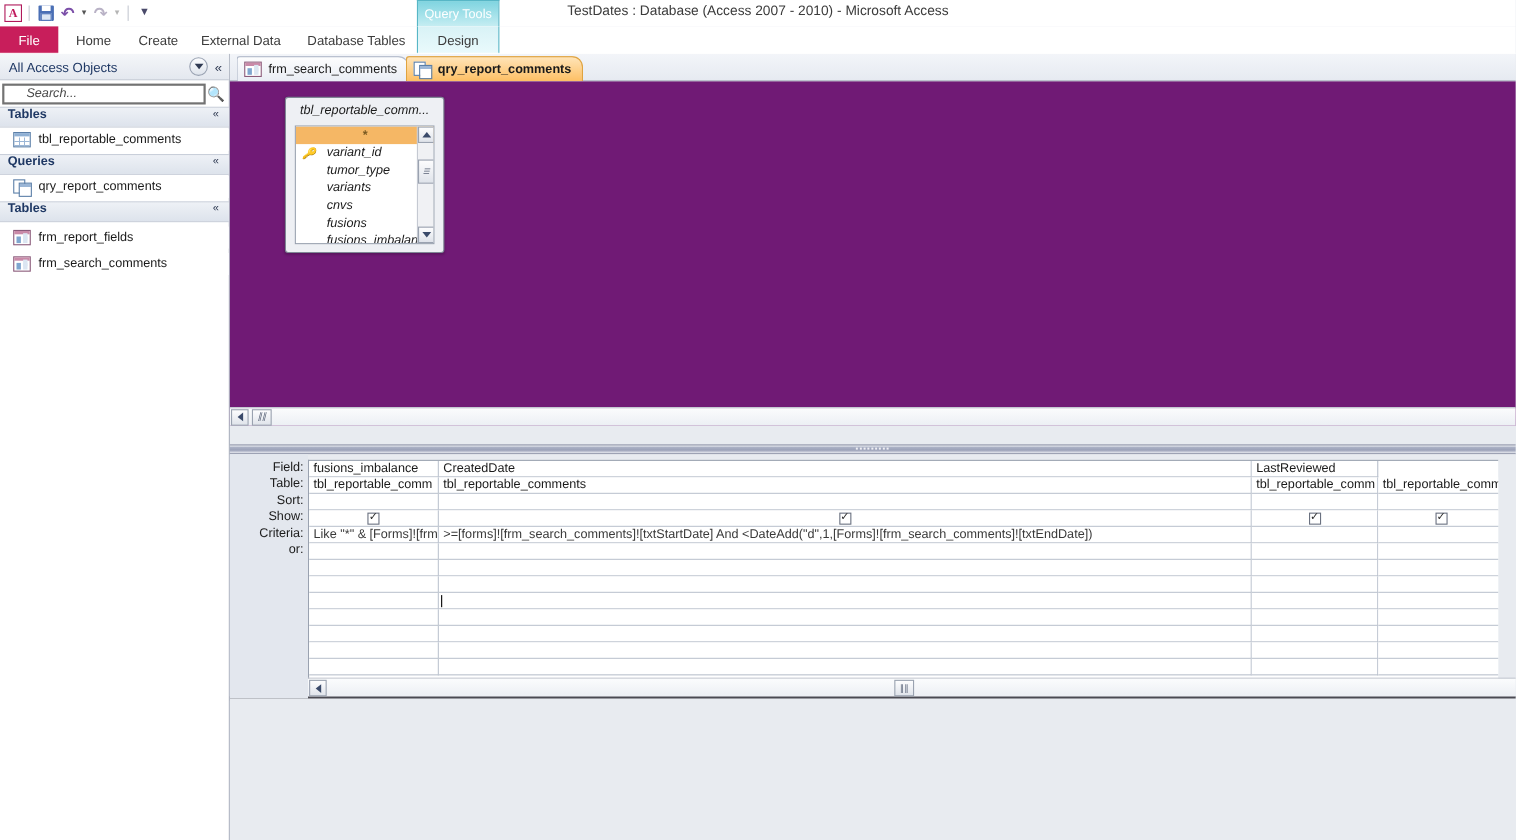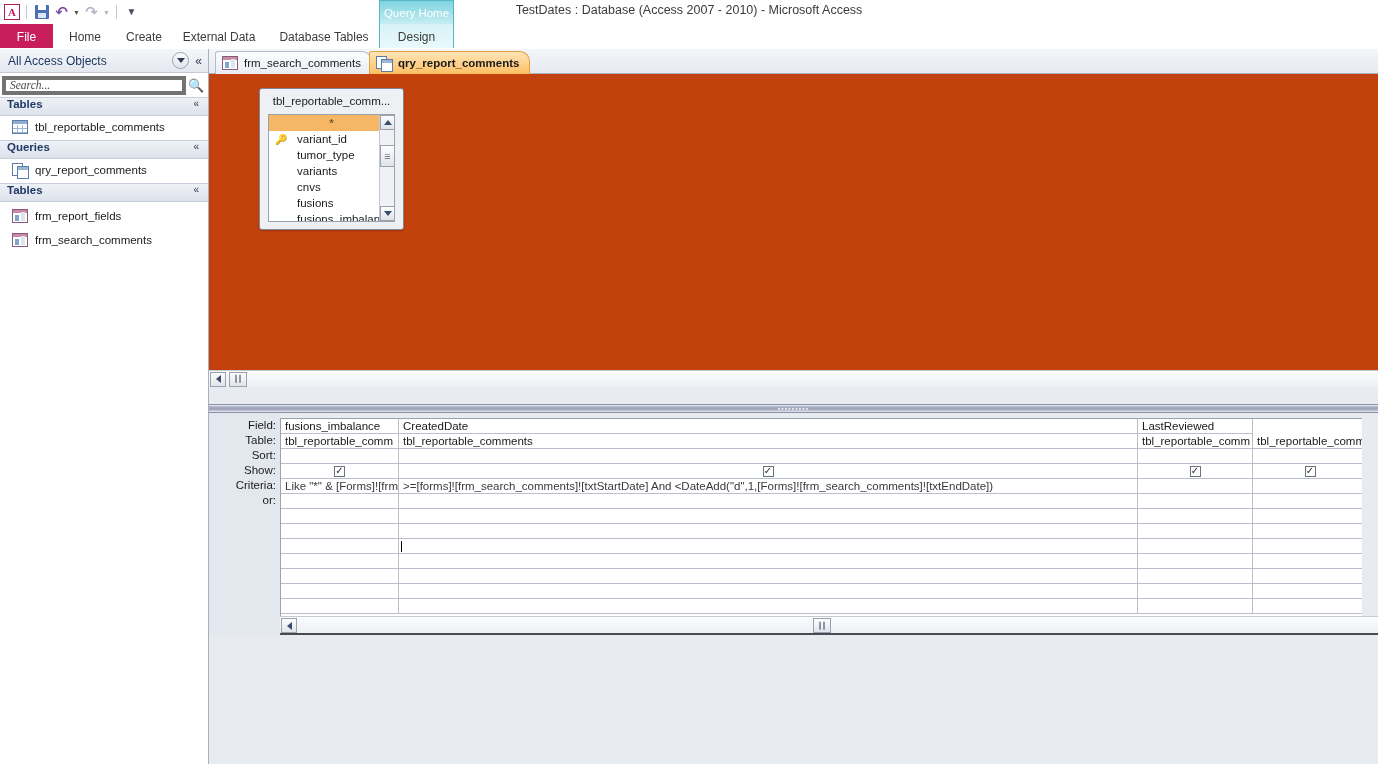--- a/index.html
+++ b/index.html
@@ -99,23 +99,23 @@
     display:flex; align-items:center; justify-content:center; margin-right: 6px;
   }
   .nav-drop i { border-left:4px solid transparent; border-right:4px solid transparent; border-top:5px solid #2f3a52; display:block;}
   .nav-collapse { font-size: 12px; color: #2f3a52; margin-right: 7px; letter-spacing:-1px;}
 
   .nav-search-wrap {
     position: absolute; left: 0px; top: 25px; width: 208px; height: 22px;
     display: flex; align-items: center; padding: 0 2px;
   }
   .nav-search {
-    width: 185px; height: 19px; border: 4px solid #737373; background: #ffffff;
-    font-size: 11.5px; font-style: italic; color: #5a5a5a; padding: 0 4px;
-    font-family: Liberation Serif, serif;
+    width: 185px; height: 19px; border: 2px solid #737373; background: #ffffff;
+    font-size: 11.5px; font-style: italic; color: #5a5a5a; padding: 0 20px;
+    font-family: Liberation Sans, sans-serif;
   }
   .nav-search::placeholder { color: #4a4a4a; font-style: italic; opacity: 1; }
   .search-ico {
     width: 20px; height: 19px; display:flex; align-items:center; justify-content:center;
     color: #2f5fa8; font-size: 13px;
   }
 
   .nav-group {
     position: absolute; left: 0; width: 208px; height: 19px;
     background: linear-gradient(to bottom, #eef1f6 0%, #dde3ec 100%);
@@ -181,21 +181,22 @@
   }
   .doctab.active {
     background: linear-gradient(to bottom, #ffe4b8 0%, #fdbf63 100%);
     border-color: #e0a33f; font-weight: bold;
   }
   .doctab .tico { width: 16px; height: 14px; margin-right: 6px; position: relative; }
 
   
   .upperpane {
     position: absolute; left: 209px; top: 74px; width: 1169px; height: 313px;
-    background: #c2410c;
+    background: #701a75;
+    font-style: italic;
   }
   .fieldbox {
     position: absolute; left: 50px; top: 14px; width: 145px; height: 142px;
     background: #eef0f4; border: 1px solid #7f8795;
     border-radius: 3px;
     box-shadow: 0 1px 2px rgba(0,0,0,0.18);
   }
   .fieldbox-title {
     position:absolute; left:0; top:0; width:143px; height: 24px;
     display:flex; align-items:center; justify-content:center;
@@ -341,21 +342,21 @@
       <span class="tiny-caret dim">▼</span>
       <div class="qat-sep"></div>
       <div class="qat-btn">
           <span class="qat-more">▼</span>
         </div>
     </div>
     <div class="win-title">TestDates : Database (Access 2007 - 2010)  -  Microsoft Access</div>
   </div>
 
   <div class="ctx-tab">
-    <span>Query Home</span>
+    <span>Query Tools</span>
   </div>
 
   <div class="ribbon">
     <div class="tab-file">
       <span>File</span>
     </div>
     <div class="tab" style="left:64px;width:42px;">Home</div>
     <div class="tab" style="left:120px;width:48px;">Create</div>
     <div class="tab" style="left:176px;width:86px;">External Data</div>
     <div class="tab" style="left:276px;width:96px;">Database Tables</div>

